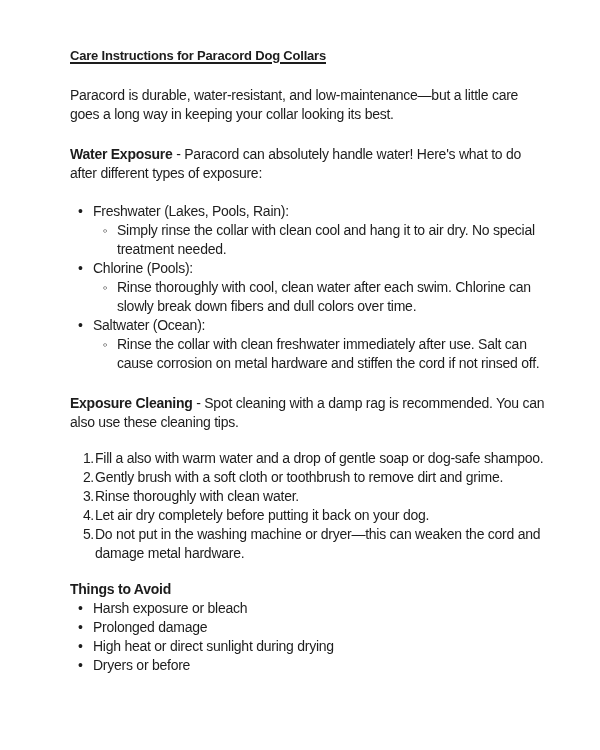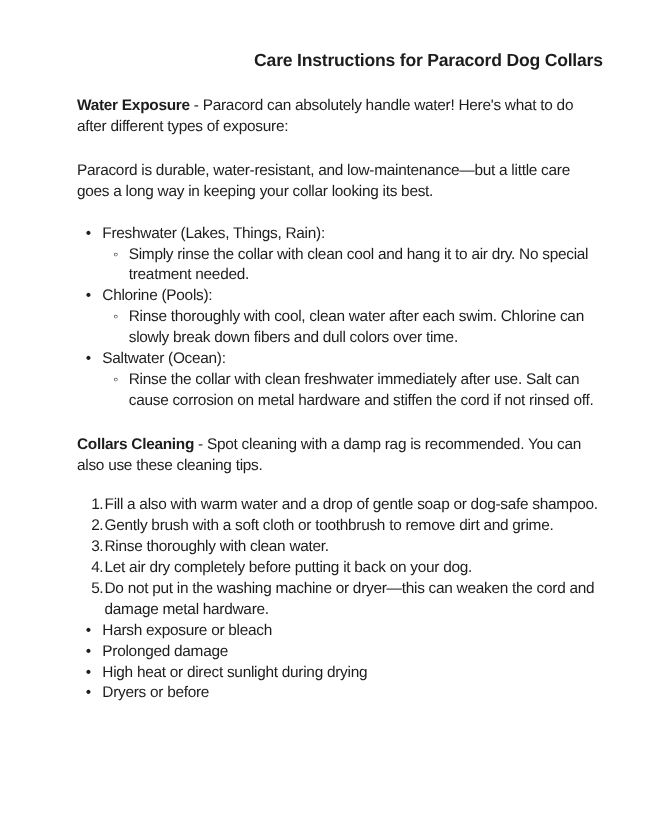--- a/index.html
+++ b/index.html
@@ -16,27 +16,27 @@
   }
   .page {
     box-sizing: border-box;
     width: 600px;
     min-height: 750px;
     padding: 46px 52px 20px 70px;
     background: #ffffff;
   }
   .title {
     margin: 0;
-    font-size: 16px;
+    font-size: 13px;
     line-height: 19px;
     font-weight: 700;
     letter-spacing: -0.2px;
+    text-decoration: underline;
     text-decoration-thickness: 1.5px;
     text-underline-offset: 2px;
-    text-align: right;
   }
   .para { margin: 21px 0 0 0; }
   strong { font-weight: 700; }
 
   .list { margin: 19px 0 0 0; }
   .list.numbered { margin-top: 17px; }
   .list.no-gap { margin-top: 0; }
   .heading-line { margin: 17px 0 0 0; }
 
   .li { display: flex; align-items: flex-start; }
@@ -54,28 +54,28 @@
   .li.num { padding-left: 13px; }
   .li.num > .marker { flex: 0 0 12px; letter-spacing: -0.5px; }
 </style>
 </head>
 <body>
 
 <div class="page">
 
   <h1 class="title">Care Instructions for Paracord Dog Collars</h1>
 
+  <p class="para">Paracord is durable, water-resistant, and low-maintenance—but a little care goes a long way in keeping your collar looking its best.</p>
+
   <p class="para"><strong>Water Exposure</strong><span> - Paracord can absolutely handle water! Here's what to do after different types of exposure:</span></p>
-
-  <p class="para">Paracord is durable, water-resistant, and low-maintenance—but a little care goes a long way in keeping your collar looking its best.</p>
 
   <div class="list">
     <div class="li l1">
       <span class="marker">•</span>
-      <span class="txt">Freshwater (Lakes, Things, Rain):</span>
+      <span class="txt">Freshwater (Lakes, Pools, Rain):</span>
     </div>
     <div class="li l2">
       <span class="marker">◦</span>
       <span class="txt">Simply rinse the collar with clean cool and hang it to air dry. No special treatment needed.</span>
     </div>
     <div class="li l1">
       <span class="marker">•</span>
       <span class="txt">Chlorine (Pools):</span>
     </div>
     <div class="li l2">
@@ -85,21 +85,21 @@
     <div class="li l1">
       <span class="marker">•</span>
       <span class="txt">Saltwater (Ocean):</span>
     </div>
     <div class="li l2">
       <span class="marker">◦</span>
       <span class="txt">Rinse the collar with clean freshwater immediately after use. Salt can cause corrosion on metal hardware and stiffen the cord if not rinsed off.</span>
     </div>
   </div>
 
-  <p class="para"><strong>Collars Cleaning</strong><span> - Spot cleaning with a damp rag is recommended. You can also use these cleaning tips.</span></p>
+  <p class="para"><strong>Exposure Cleaning</strong><span> - Spot cleaning with a damp rag is recommended. You can also use these cleaning tips.</span></p>
 
   <div class="list numbered">
     <div class="li num">
       <span class="marker">1.</span>
       <span class="txt">Fill a also with warm water and a drop of gentle soap or dog-safe shampoo.</span>
     </div>
     <div class="li num">
       <span class="marker">2.</span>
       <span class="txt">Gently brush with a soft cloth or toothbrush to remove dirt and grime.</span>
     </div>
@@ -110,20 +110,21 @@
     <div class="li num">
       <span class="marker">4.</span>
       <span class="txt">Let air dry completely before putting it back on your dog.</span>
     </div>
     <div class="li num">
       <span class="marker">5.</span>
       <span class="txt">Do not put in the washing machine or dryer—this can weaken the cord and damage metal hardware.</span>
     </div>
   </div>
 
+  <p class="heading-line"><strong>Things to Avoid</strong></p>
 
   <div class="list no-gap">
     <div class="li l1">
       <span class="marker">•</span>
       <span class="txt">Harsh exposure or bleach</span>
     </div>
     <div class="li l1">
       <span class="marker">•</span>
       <span class="txt">Prolonged damage</span>
     </div>

